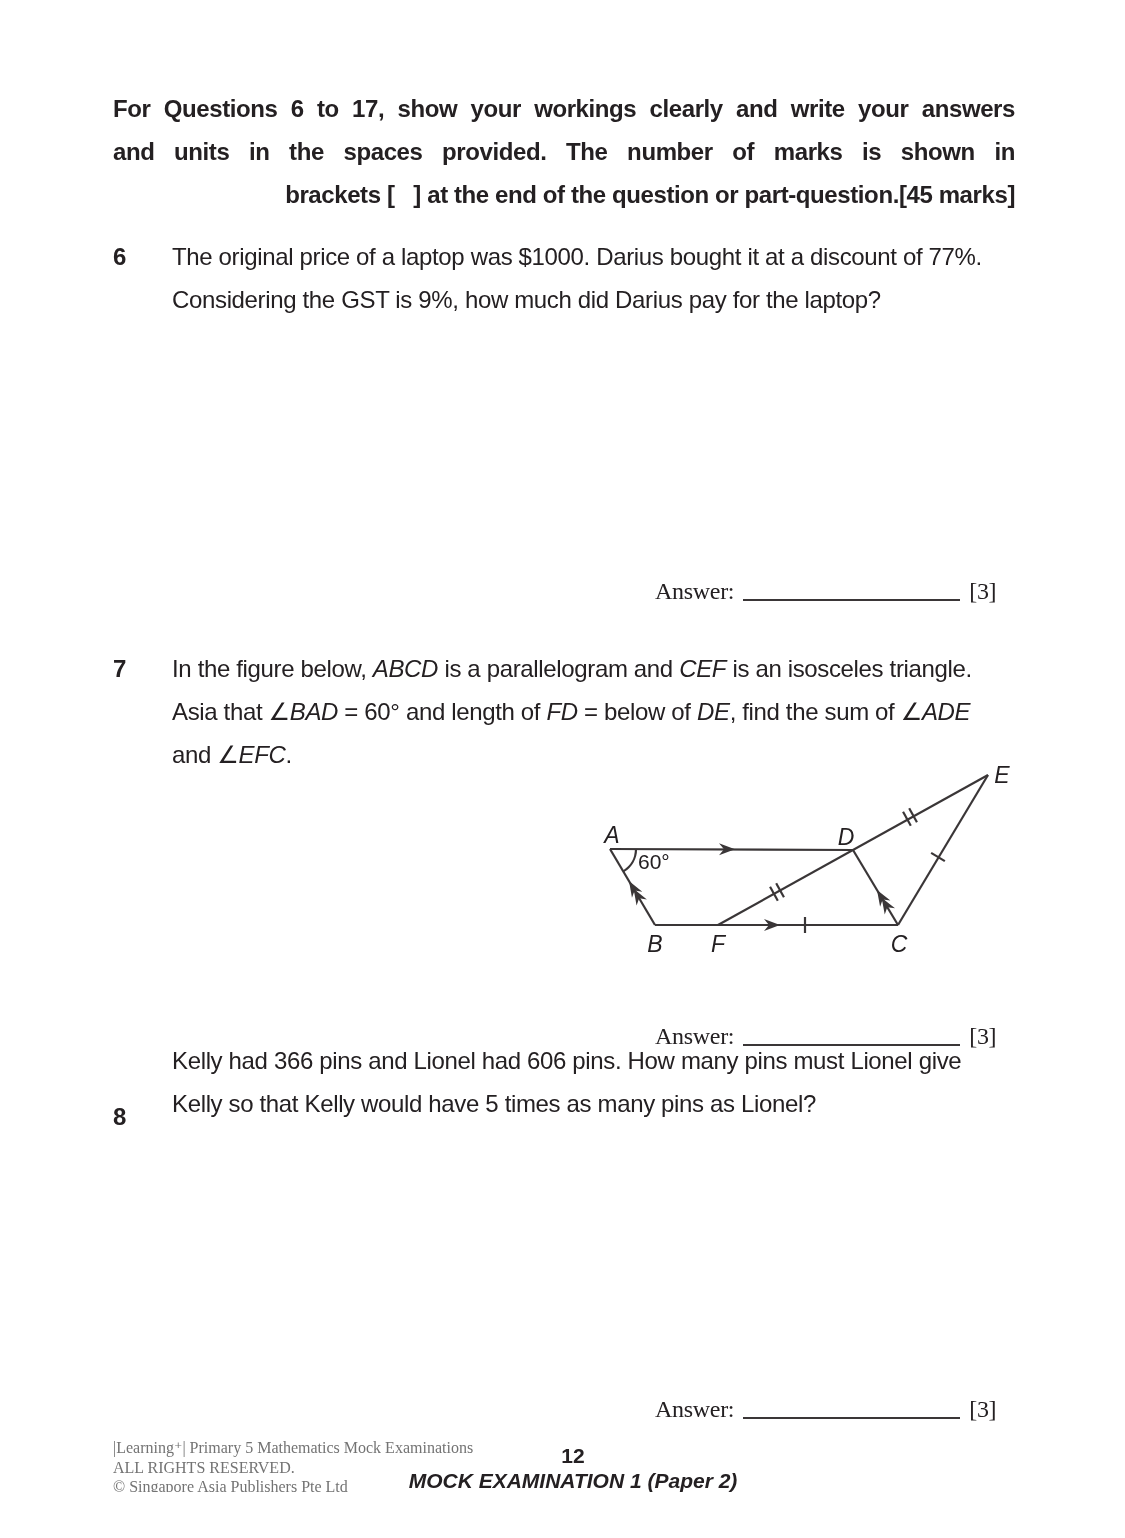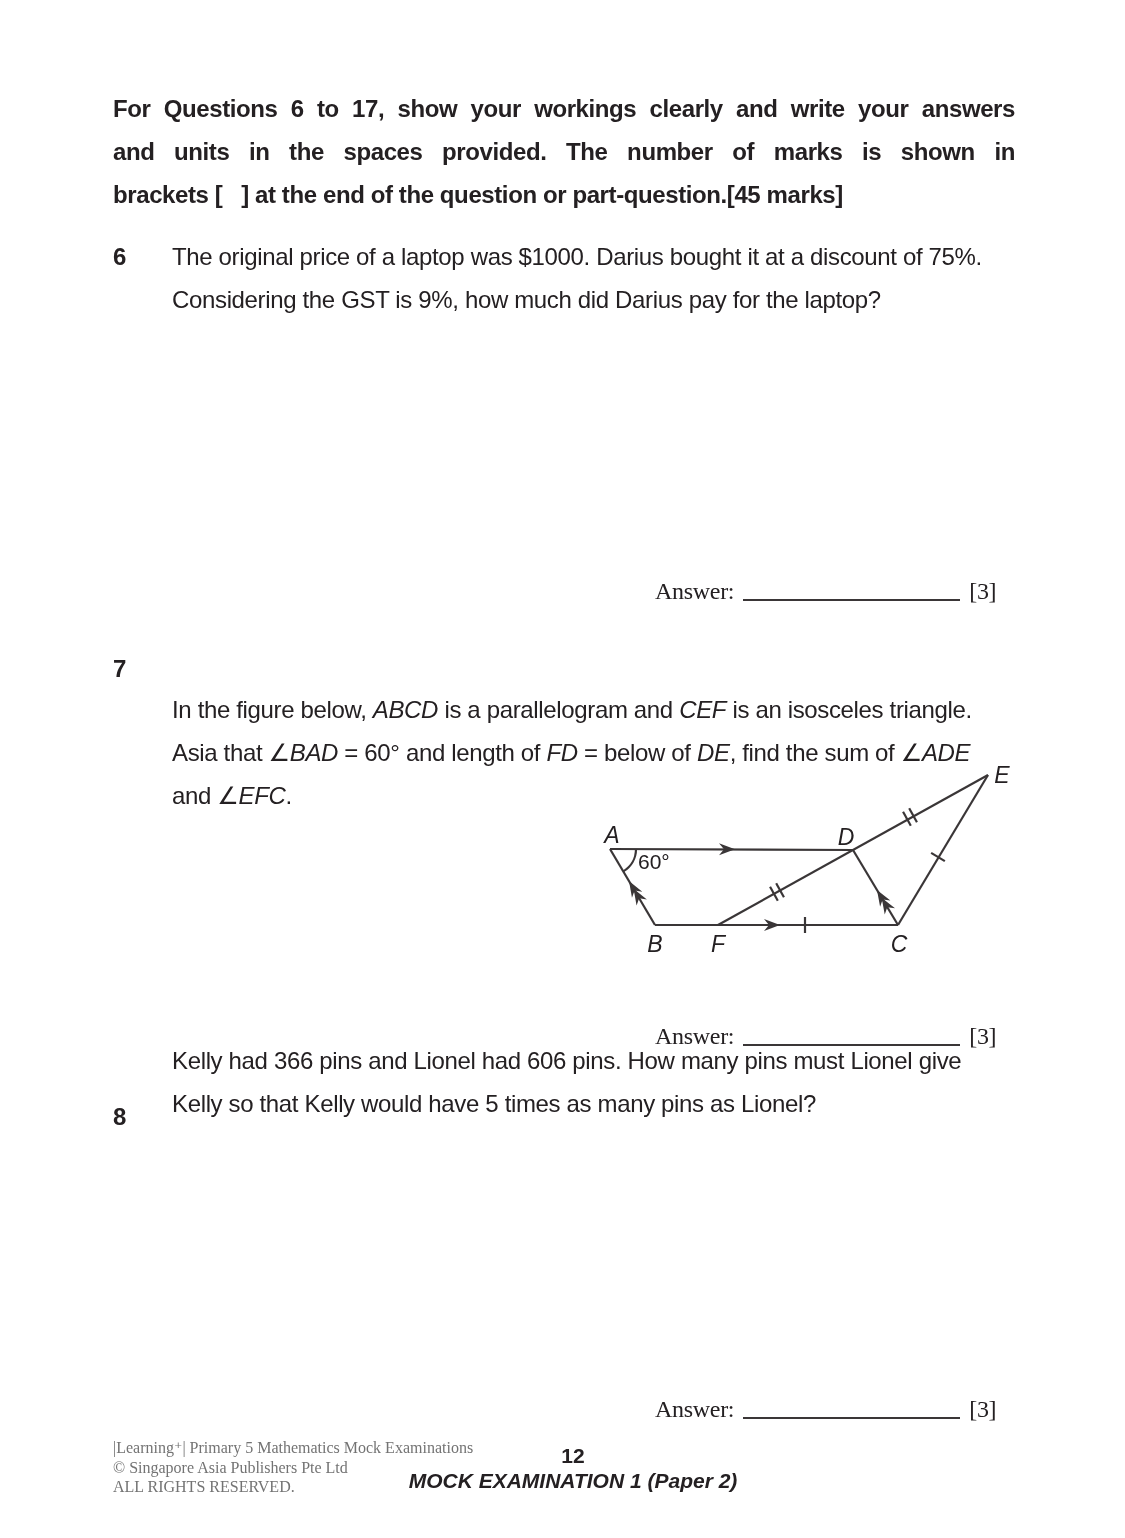--- a/index.html
+++ b/index.html
@@ -14,21 +14,21 @@
   }
   .abs { position: absolute; }
 
   
   .instr {
     left: 113px; top: 87px; width: 902px;
     font-weight: 700; font-size: 24px; line-height: 43px;
     letter-spacing: -0.4px;
   }
   .just { text-align: justify; text-align-last: justify; }
-  .instr-l3 { display: flex; justify-content: flex-start; white-space: pre; }
+  .instr-l3 { display: flex; justify-content: flex-end; white-space: pre; }
 
   
   .qnum {
     left: 113px; width: 40px;
     font-weight: 700; font-size: 24px; line-height: 43px;
   }
   .qtext {
     left: 172px; width: 880px;
     font-size: 24px; line-height: 43px; letter-spacing: -0.35px;
   }
@@ -74,32 +74,32 @@
     <div class="just">For Questions 6 to 17, show your workings clearly and write your answers</div>
     <div class="just">and units in the spaces provided. The number of marks is shown in</div>
     <div class="instr-l3">
       <span>brackets [   ] at the end of the question or part-question.</span>
       <span>[45 marks]</span>
     </div>
   </div>
 
   <div class="abs qnum" style="top:235px;">6</div>
   <div class="abs qtext" style="top:235px;">
-    <div class="q-line">The original price of a laptop was $1000. Darius bought it at a discount of 75%.</div>
+    <div class="q-line">The original price of a laptop was $1000. Darius bought it at a discount of 77%.</div>
     <div class="q-line">Considering the GST is 9%, how much did Darius pay for the laptop?</div>
   </div>
 
   <div class="abs answer-row" style="top:575px;">
     <span>Answer:</span>
     <div class="ans-line"></div>
     <span>[3]</span>
   </div>
 
   <div class="abs qnum" style="top:647px;">7</div>
-  <div class="abs qtext" style="top:647px;margin-top:41px;">
+  <div class="abs qtext" style="top:647px;">
     <div class="q-line"><span>In the figure below, </span><span class="it">ABCD</span><span> is a parallelogram and </span><span class="it">CEF</span><span> is an isosceles triangle.</span></div>
     <div class="q-line"><span>Asia that ∠</span><span class="it">BAD</span><span> = 60° and length of </span><span class="it">FD</span><span> = below of </span><span class="it">DE</span><span>, find the sum of ∠</span><span class="it">ADE</span></div>
     <div class="q-line"><span>and ∠</span><span class="it">EFC</span><span>.</span></div>
   </div>
 
   <svg class="abs fig" width="440" height="215" viewBox="0 0 440 215">
 
     <g stroke="#3a3637" stroke-width="2.2" fill="none">
       <path d="M22,96 L265,97"></path>
       <path d="M22,96 L67,172"></path>
@@ -166,21 +166,21 @@
   </div>
 
   <div class="abs answer-row" style="top:1393px;">
     <span>Answer:</span>
     <div class="ans-line"></div>
     <span>[3]</span>
   </div>
 
   <div class="abs imprint">
     <div>|Learning⁺| Primary 5 Mathematics Mock Examinations</div>
+    <div>ALL RIGHTS RESERVED.</div>
     <div>© Singapore Asia Publishers Pte Ltd</div>
-    <div>ALL RIGHTS RESERVED.</div>
   </div>
   <div class="abs footer-center">
     <div class="page-num">12</div>
     <div class="exam-title">MOCK EXAMINATION 1 (Paper 2)</div>
   </div>
 
 </div>
 
 </body></html>

